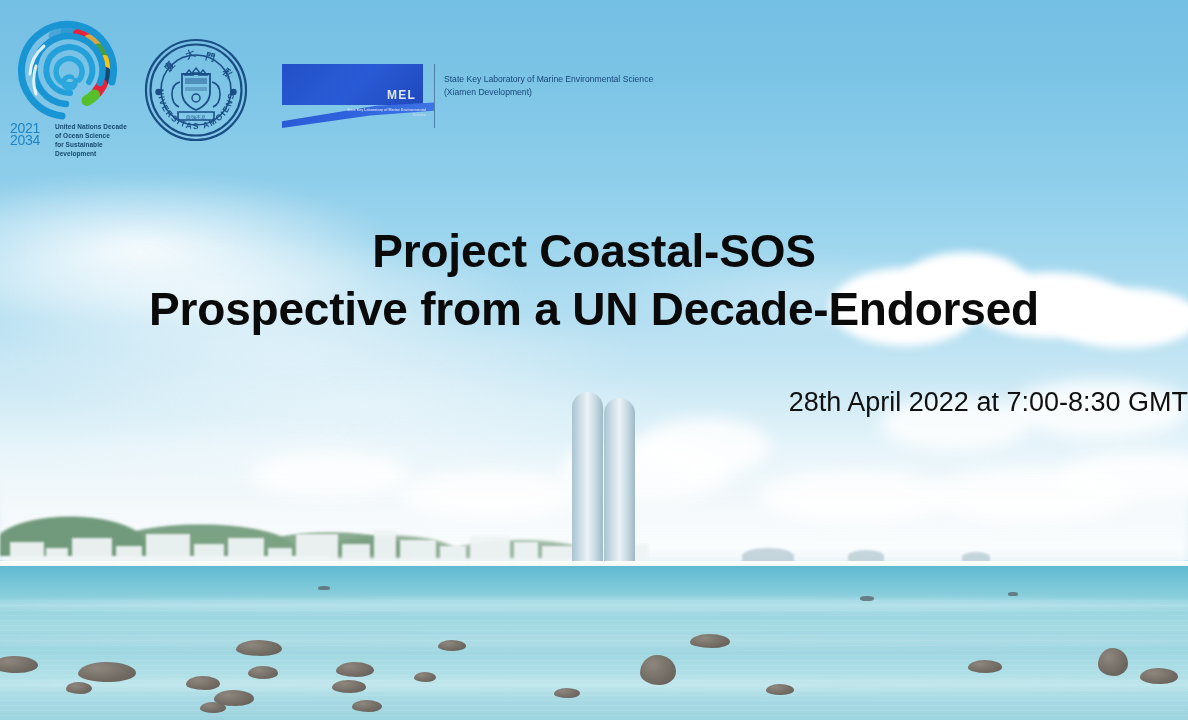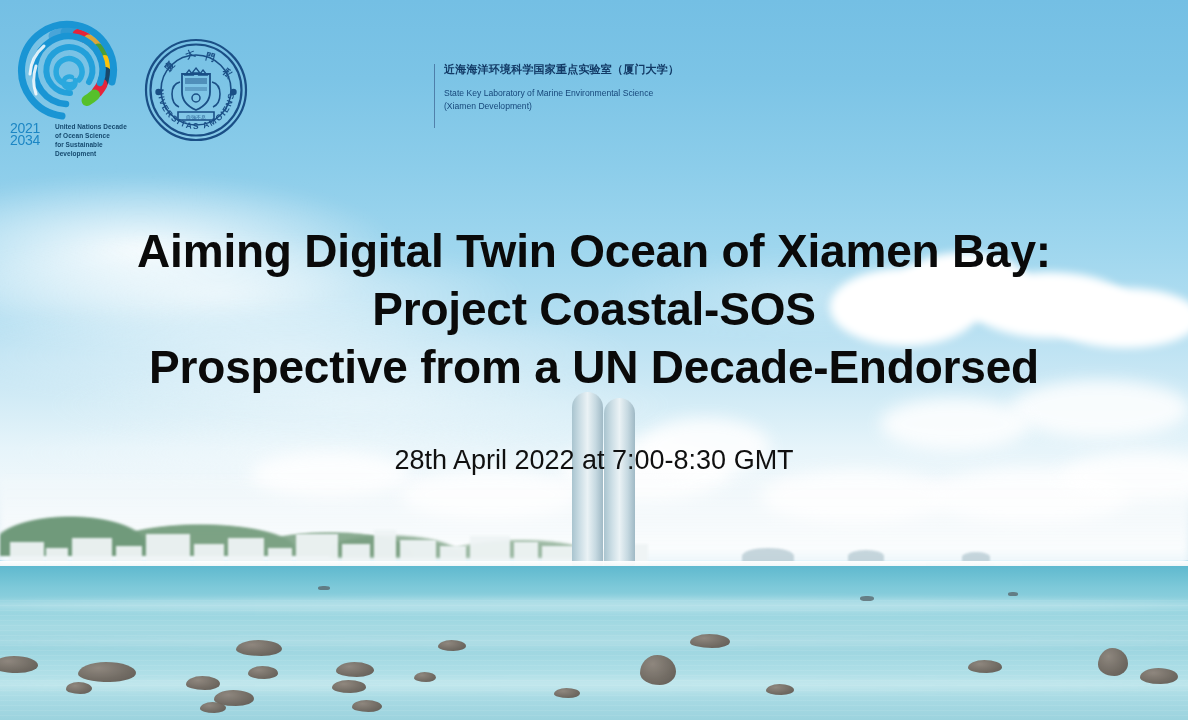--- a/index.html
+++ b/index.html
@@ -221,21 +221,21 @@
     letter-spacing: -0.2px;
     padding: 0 70px;
   }
   .dates {
     margin-top: 44px;
     font-size: 27px;
     line-height: 40px;
     font-weight: 400;
     color: #101010;
   }
-  .date-line { white-space: nowrap; }
+  .date-line { white-space: nowrap; text-align: right; }
 </style>
 </head>
 <body>
 
 <div id="slide">
 
   <div class="photo">
 
     <div class="sky"></div>
 
@@ -431,34 +431,39 @@
           <text x="54" y="84.5" text-anchor="middle" fill="#1a4f86" font-family="'DejaVu Sans', sans-serif" font-size="5">自強不息</text>
         </g>
 
         <text fill="#1a4f86" font-family="'Liberation Sans', sans-serif" font-size="8.4" font-weight="700" letter-spacing="1.6">
           <textPath href="#arcBottom" startOffset="50%" text-anchor="middle">UNIVERSITAS AMOIENSIS</textPath>
         </text>
       </svg>
     </div>
 
     <div class="mel-logo">
+      <div class="mel-mark">
+        <div class="mel-box">
+          <div class="mel-word">MEL</div>
+        </div>
+        <div class="mel-swoosh"></div>
+        <div class="mel-sub">State Key Laboratory of Marine Environmental Science</div>
+      </div>
       <div class="mel-divider"></div>
       <div class="mel-texts">
-        <div class="mel-cn">近海海洋环境科学国家重点实验室（厦门大学）</div>
         <div class="mel-en">
           <div>State Key Laboratory of Marine Environmental Science</div>
           <div>(Xiamen Development)</div>
         </div>
       </div>
     </div>
   </div>
 
   <div class="content">
     <div class="title">
-      <div>Aiming Digital Twin Ocean of Xiamen Bay:</div>
       <div>Project Coastal-SOS</div>
       <div>Prospective from a UN Decade-Endorsed</div>
     </div>
     <div class="dates">
       <div class="date-line">28th April 2022 at 7:00-8:30 GMT</div>
     </div>
   </div>
 
 </div>
 

